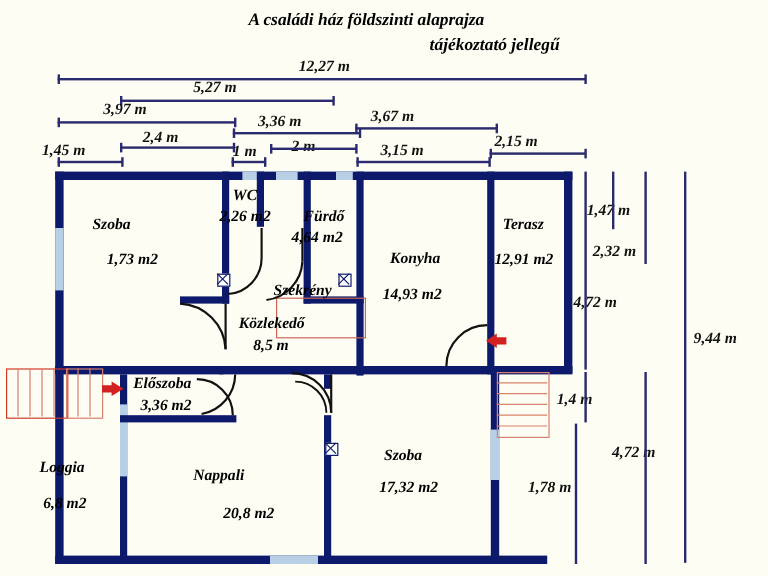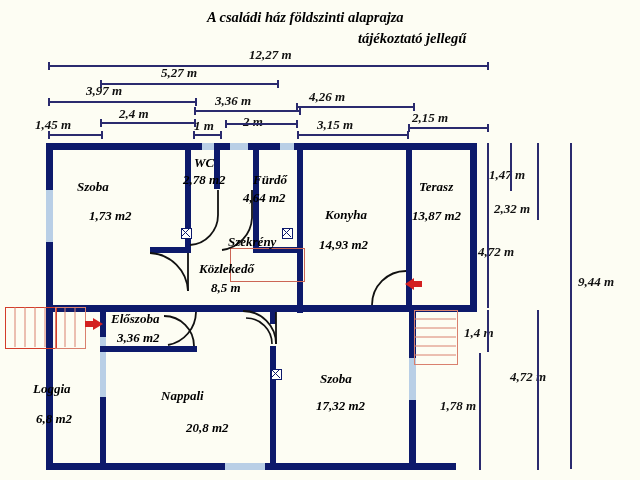--- a/index.html
+++ b/index.html
@@ -46,21 +46,21 @@
   <div class="txt dim" style="left:86px;top:83px;">3,97 m</div>
   <div class="dimline h" style="left:48px;top:101px;width:148px;"></div>
   <div class="tick" style="left:48px;top:98px;height:8px;"></div>
   <div class="tick" style="left:195px;top:98px;height:8px;"></div>
 
   <div class="txt dim" style="left:215px;top:93px;">3,36 m</div>
   <div class="dimline h" style="left:194px;top:110px;width:106px;"></div>
   <div class="tick" style="left:194px;top:107px;height:8px;"></div>
   <div class="tick" style="left:299px;top:107px;height:8px;"></div>
 
-  <div class="txt dim" style="left:309px;top:89px;">4,26 m</div>
+  <div class="txt dim" style="left:309px;top:89px;">3,67 m</div>
   <div class="dimline h" style="left:296px;top:106px;width:118px;"></div>
   <div class="tick" style="left:296px;top:103px;height:8px;"></div>
   <div class="tick" style="left:413px;top:103px;height:8px;"></div>
 
   <div class="txt dim" style="left:119px;top:106px;">2,4 m</div>
   <div class="dimline h" style="left:100px;top:122px;width:95px;"></div>
   <div class="tick" style="left:100px;top:119px;height:8px;"></div>
   <div class="tick" style="left:194px;top:119px;height:8px;"></div>
 
   <div class="txt dim" style="left:412px;top:110px;">2,15 m</div>
@@ -214,27 +214,27 @@
     </g>
     <g>
       <polygon points="405,284 414,278 414,281 422,281 422,287 414,287 414,290" fill="#d32020"></polygon>
     </g>
   </svg>
 
   <div class="txt room" style="left:77px;top:179px;">Szoba</div>
   <div class="txt room" style="left:89px;top:208px;">1,73 m2</div>
 
   <div class="txt room" style="left:194px;top:155px;">WC</div>
-  <div class="txt room" style="left:183px;top:172px;">2,78 m2</div>
+  <div class="txt room" style="left:183px;top:172px;">2,26 m2</div>
 
   <div class="txt room" style="left:253px;top:172px;">Fürdő</div>
   <div class="txt room" style="left:243px;top:190px;">4,64 m2</div>
 
   <div class="txt room" style="left:419px;top:179px;">Terasz</div>
-  <div class="txt room" style="left:412px;top:208px;">13,87 m2</div>
+  <div class="txt room" style="left:412px;top:208px;">12,91 m2</div>
 
   <div class="txt room" style="left:325px;top:207px;">Konyha</div>
   <div class="txt room" style="left:319px;top:237px;">14,93 m2</div>
 
   <div class="txt room" style="left:228px;top:234px;">Szekrény</div>
 
   <div class="txt room" style="left:199px;top:261px;">Közlekedő</div>
   <div class="txt room" style="left:211px;top:280px;">8,5 m</div>
 
   <div class="txt room" style="left:111px;top:311px;">Előszoba</div>

